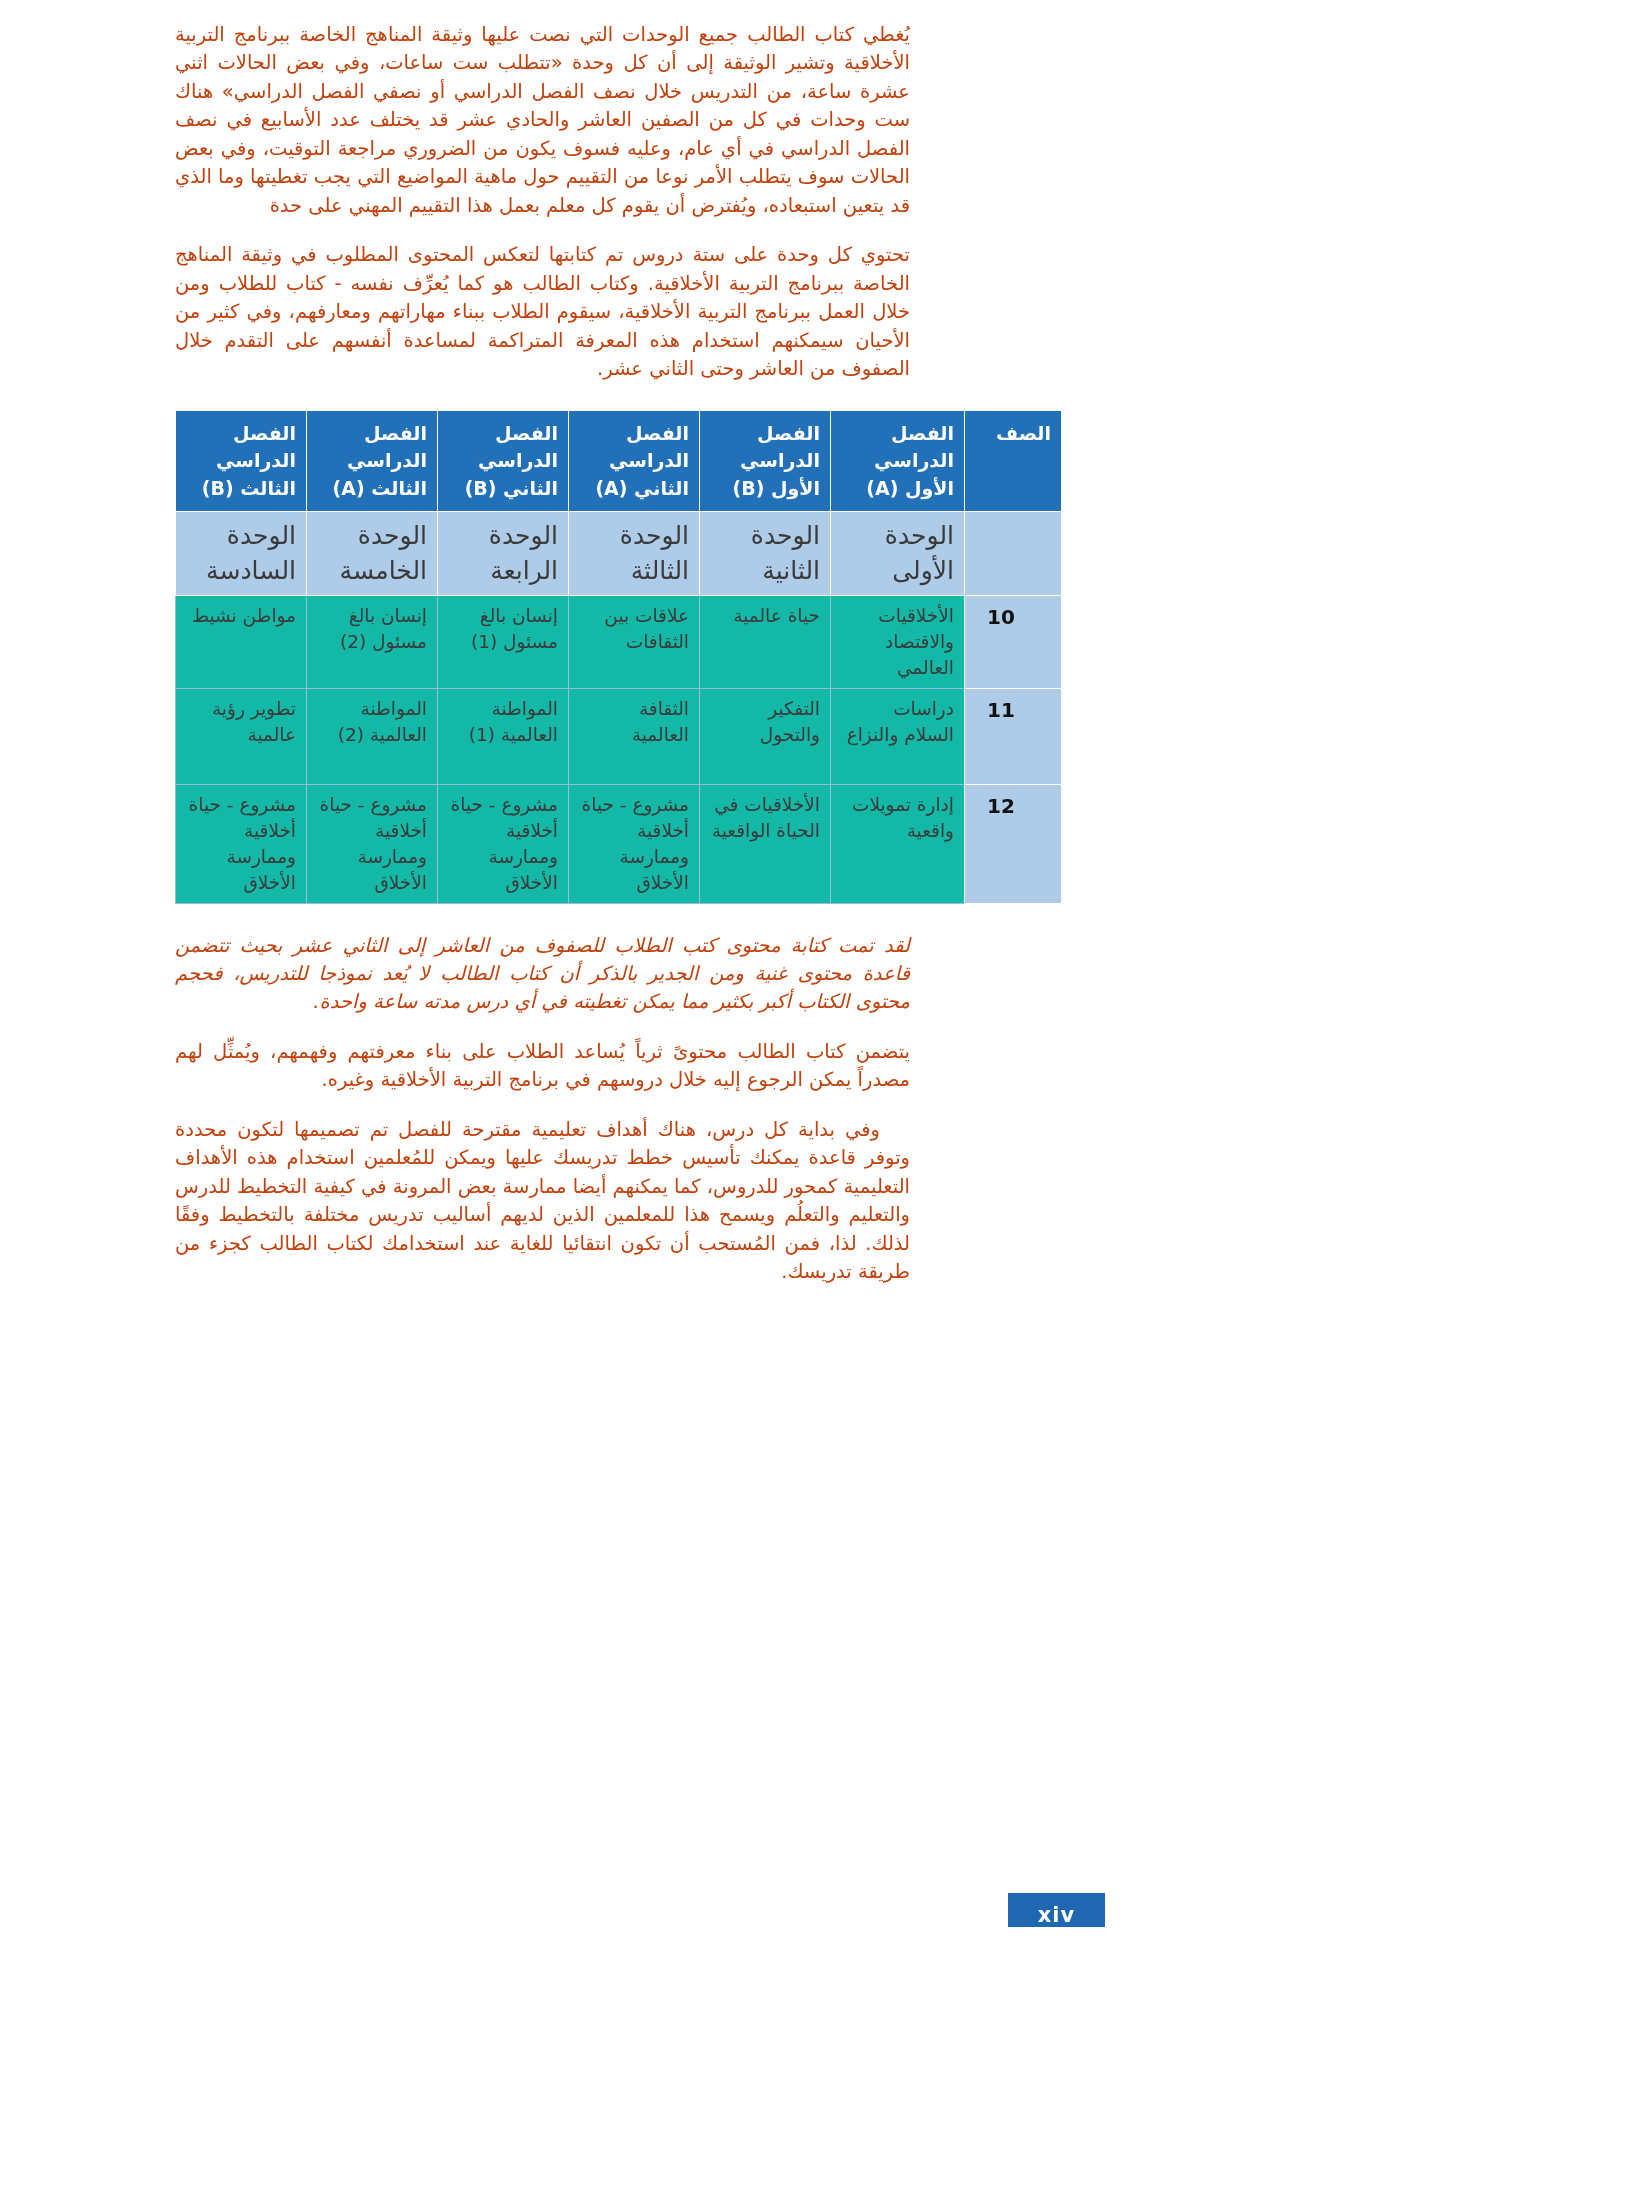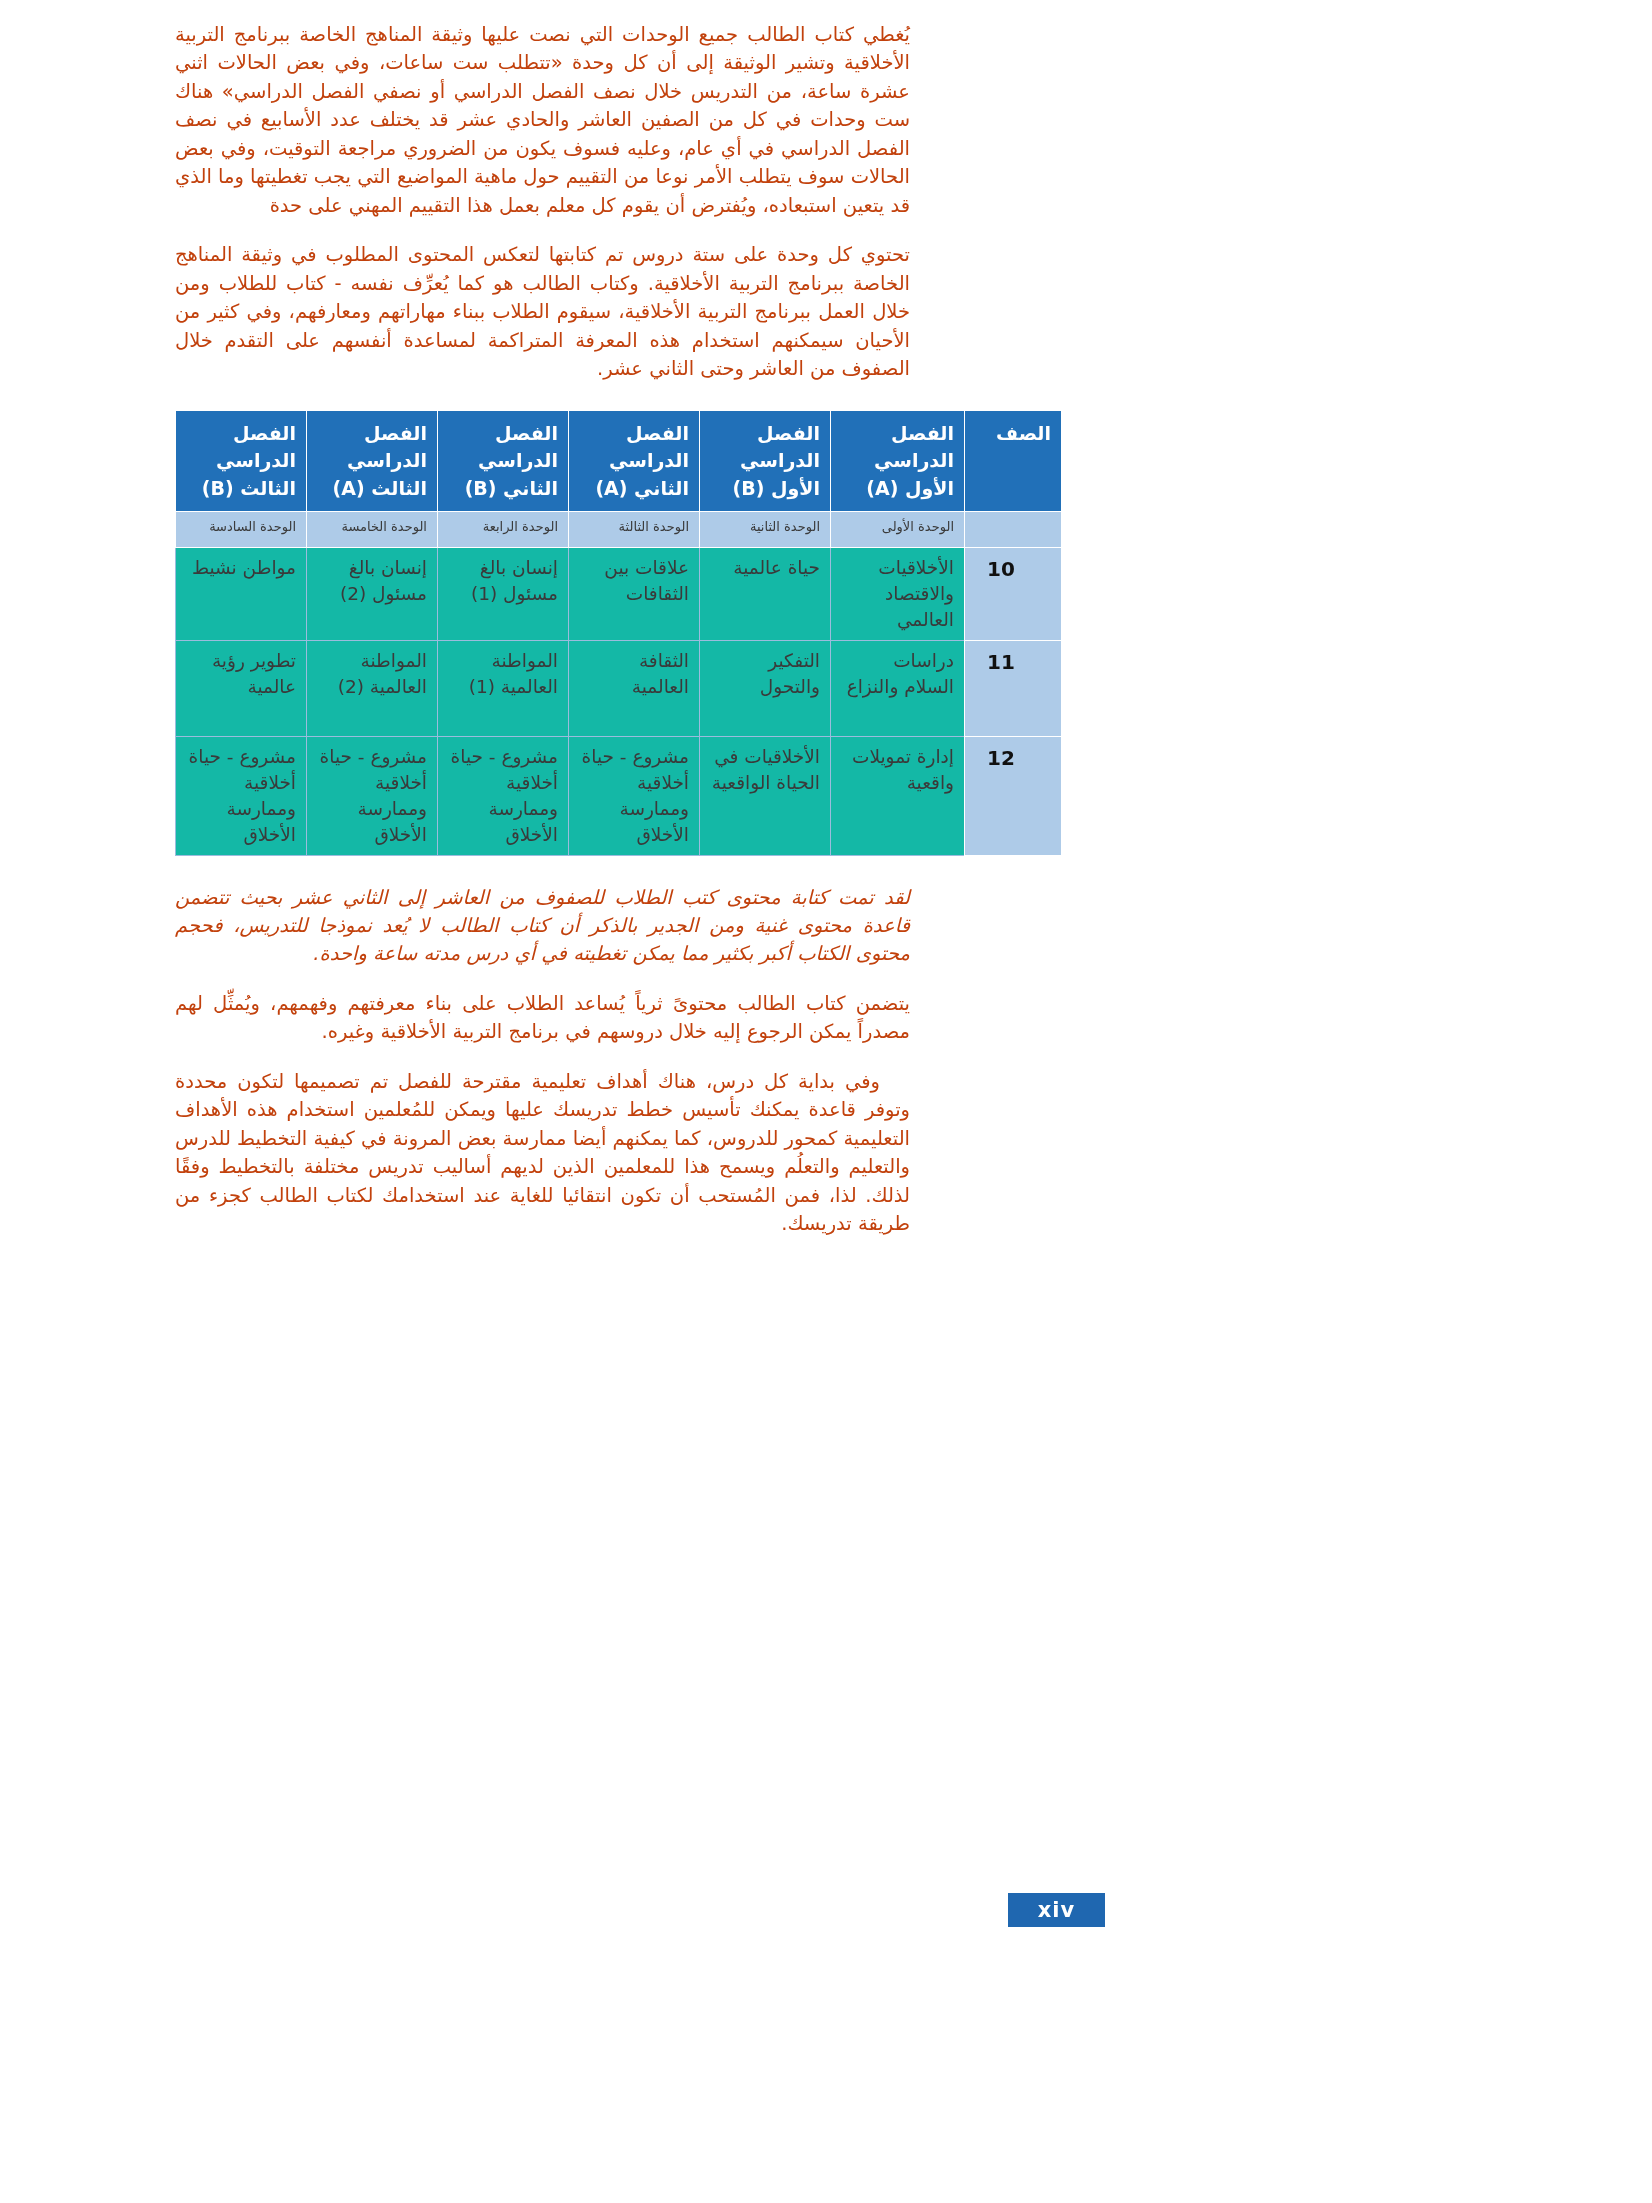--- a/index.html
+++ b/index.html
@@ -70,21 +70,21 @@
     font-size: 18.5px;
     line-height: 1.4;
     color: #3a3a3a;
     background: #14b8a6;
   }
   .unit-row td {
     background: #aecbe8;
     border-color: #ffffff;
     height: 36px;
     padding-top: 6px;
-    font-size: 13px;
+    font-size: 25px;
   }
   .grade-cell {
     background: #aecbe8;
     border-color: #ffffff;
     font-weight: bold;
     color: #111111;
     font-size: 20px;
     text-align: left;
     padding-left: 22px;
   }
@@ -94,21 +94,21 @@
 
   .closing-block .para:first-child { margin-top: 28px; font-style: italic; }
 
   .footer-bar {
     position: absolute;
     left: 1008px; top: 1893px;
     width: 97px; height: 34px;
     background: #1f67b0;
     color: #ffffff;
     display: flex;
-    align-items: center;
+    align-items: flex-end;
     justify-content: center;
     font-size: 21px;
     font-weight: bold;
     letter-spacing: 1px;
   }
 </style>
 </head>
 <body>
 
 <div class="content">

